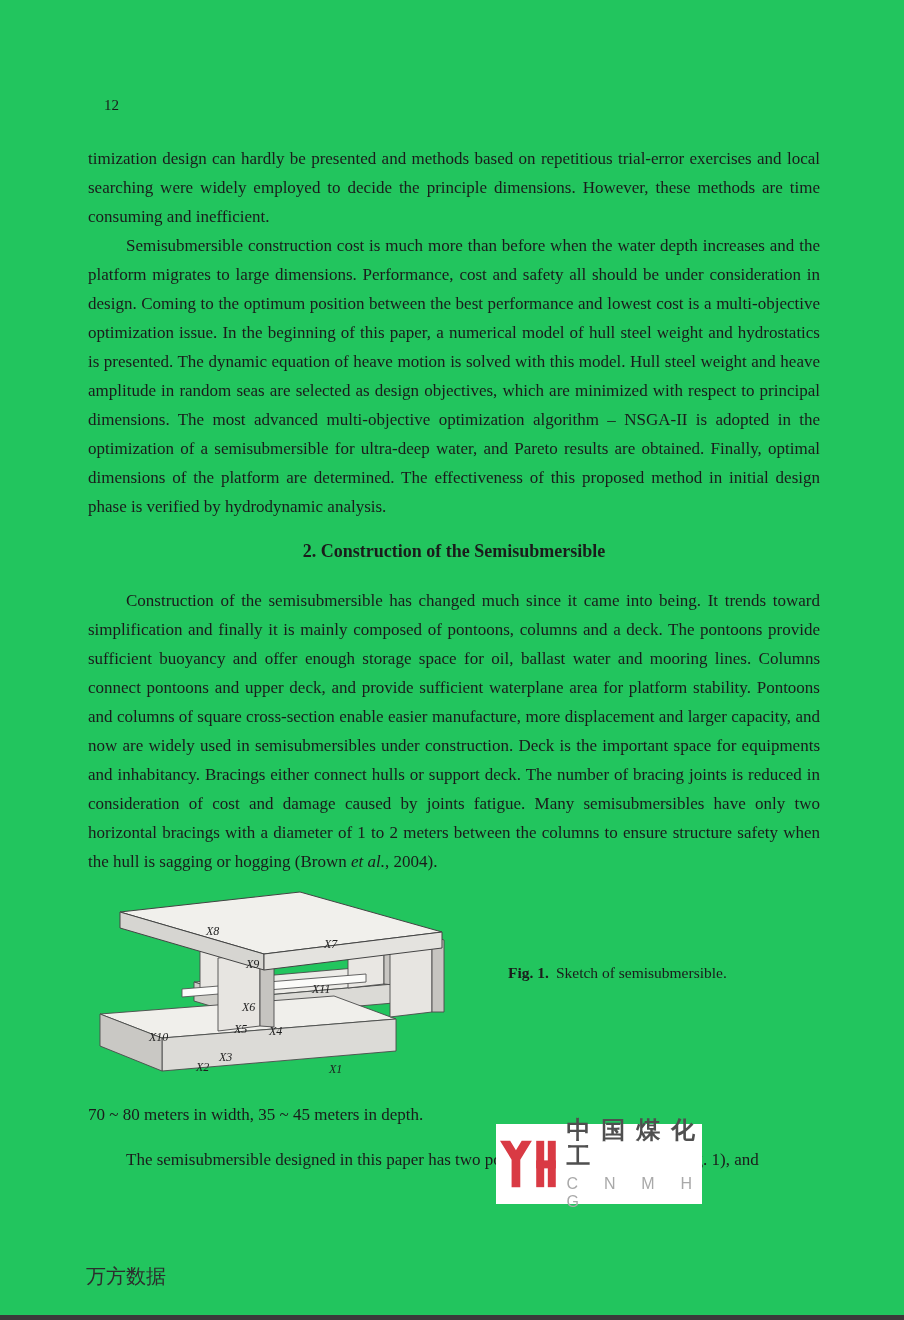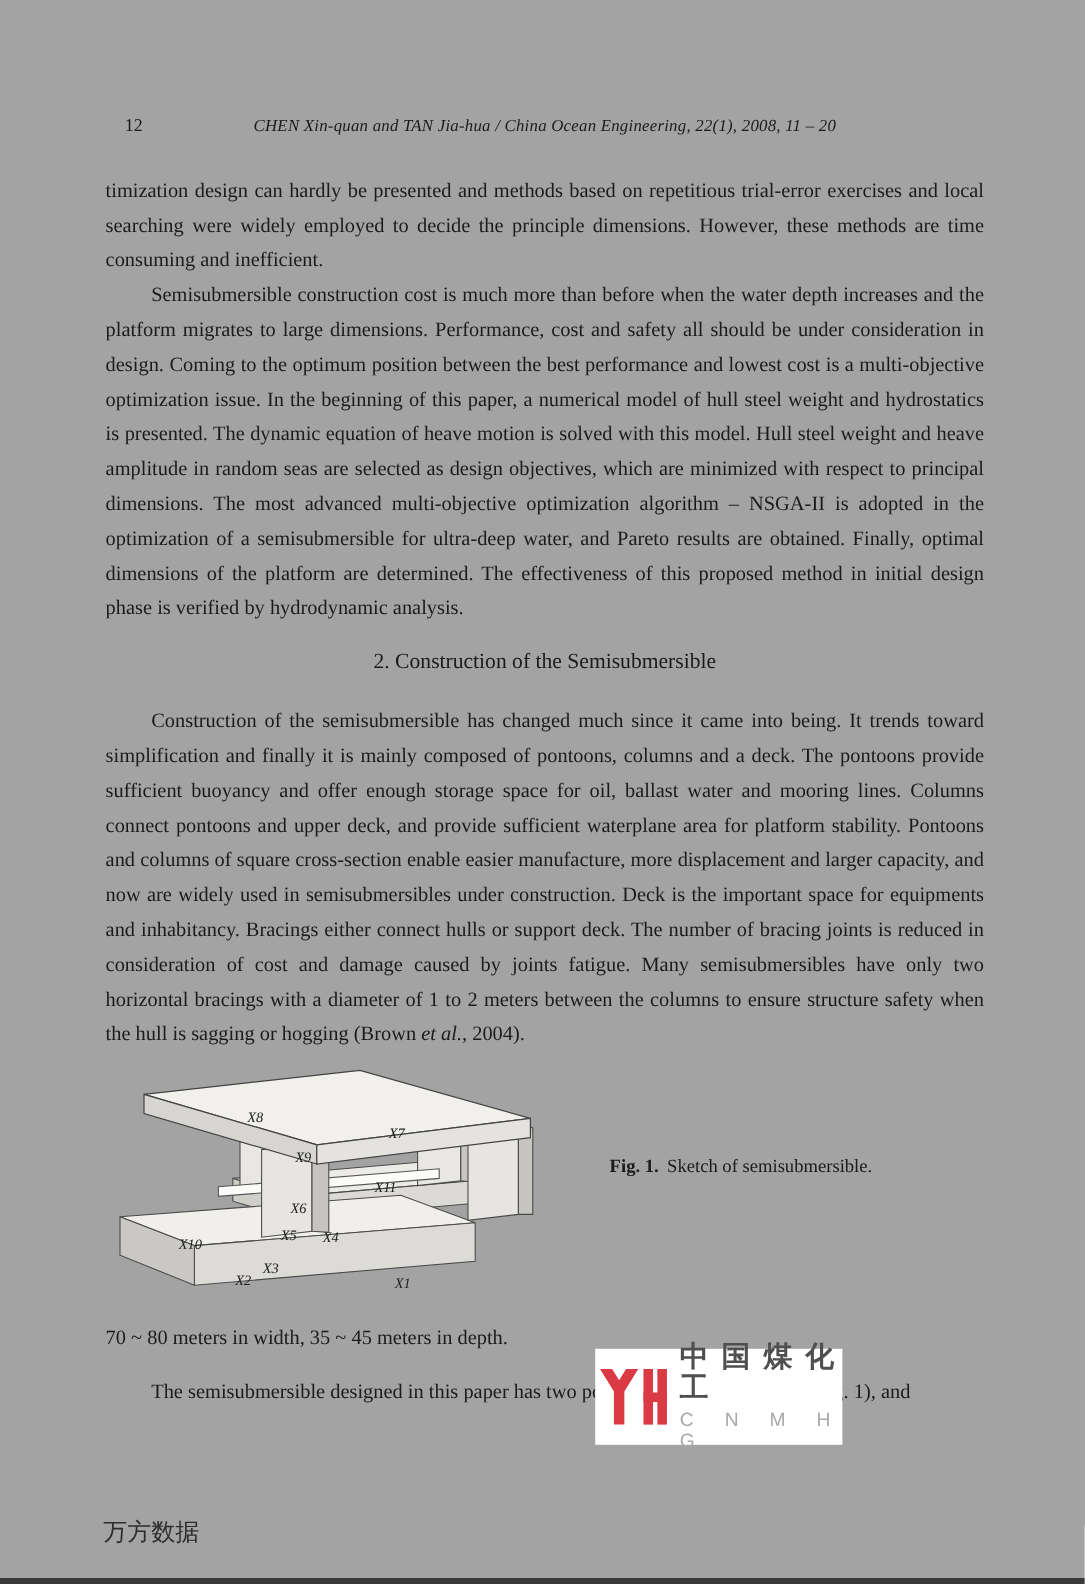--- a/index.html
+++ b/index.html
@@ -1,21 +1,21 @@
 <!DOCTYPE html>
 <html><head>
 <meta charset="utf-8">
 <style>
   * { box-sizing: border-box; }
   html, body { margin: 0; padding: 0; background: #ffffff; }
   .page {
     position: relative;
     width: 904px;
     height: 1320px;
-    background: #a3a3a3;
+    background: #22c55e;
     font-family: "Liberation Serif", serif;
     color: #1b1b1b;
     overflow: hidden;
   }
   .page-number {
     position: absolute;
     top: 97px;
     left: 104px;
     font-size: 15px;
   }
@@ -35,21 +35,21 @@
     left: 88px;
     width: 732px;
     font-size: 17px;
     line-height: 29px;
     text-align: justify;
   }
   .para { margin: 0; }
   .indent { text-indent: 38px; }
   .section-heading {
     font-size: 18px;
-    font-weight: normal;
+    font-weight: bold;
     text-align: center;
     margin: 16px 0 20px 0;
     text-indent: 0;
   }
   .figure-block {
     position: relative;
     height: 202px;
     margin: 10px 0 6px 0;
   }
   .sketch { position: absolute; left: 6px; top: 0; }
@@ -120,21 +120,20 @@
     font-size: 12px;
     fill: #1e1e1e;
   }
 </style>
 </head>
 <body>
 
 <div class="page">
 
   <div class="page-number">12</div>
-  <div class="header-citation">CHEN Xin-quan and TAN Jia-hua / China Ocean Engineering, 22(1), 2008, 11 – 20</div>
 
   <div class="content">
 
     <p class="para">timization design can hardly be presented and methods based on repetitious trial-error exercises and local searching were widely employed to decide the principle dimensions. However, these methods are time consuming and inefficient.</p>
 
     <p class="para indent">Semisubmersible construction cost is much more than before when the water depth increases and the platform migrates to large dimensions. Performance, cost and safety all should be under consideration in design. Coming to the optimum position between the best performance and lowest cost is a multi-objective optimization issue. In the beginning of this paper, a numerical model of hull steel weight and hydrostatics is presented. The dynamic equation of heave motion is solved with this model. Hull steel weight and heave amplitude in random seas are selected as design objectives, which are minimized with respect to principal dimensions. The most advanced multi-objective optimization algorithm – NSGA-II is adopted in the optimization of a semisubmersible for ultra-deep water, and Pareto results are obtained. Finally, optimal dimensions of the platform are determined. The effectiveness of this proposed method in initial design phase is verified by hydrodynamic analysis.</p>
 
     <h2 class="section-heading">2. Construction of the Semisubmersible</h2>
 
     <p class="para indent"><span>Construction of the semisubmersible has changed much since it came into being. It trends toward simplification and finally it is mainly composed of pontoons, columns and a deck. The pontoons provide sufficient buoyancy and offer enough storage space for oil, ballast water and mooring lines. Columns connect pontoons and upper deck, and provide sufficient waterplane area for platform stability. Pontoons and columns of square cross-section enable easier manufacture, more displacement and larger capacity, and now are widely used in semisubmersibles under construction. Deck is the important space for equipments and inhabitancy. Bracings either connect hulls or support deck. The number of bracing joints is reduced in consideration of cost and damage caused by joints fatigue. Many semisubmersibles have only two horizontal bracings with a diameter of 1 to 2 meters between the columns to ensure structure safety when the hull is sagging or hogging (Brown </span><i>et al.</i><span>, 2004).</span></p>

